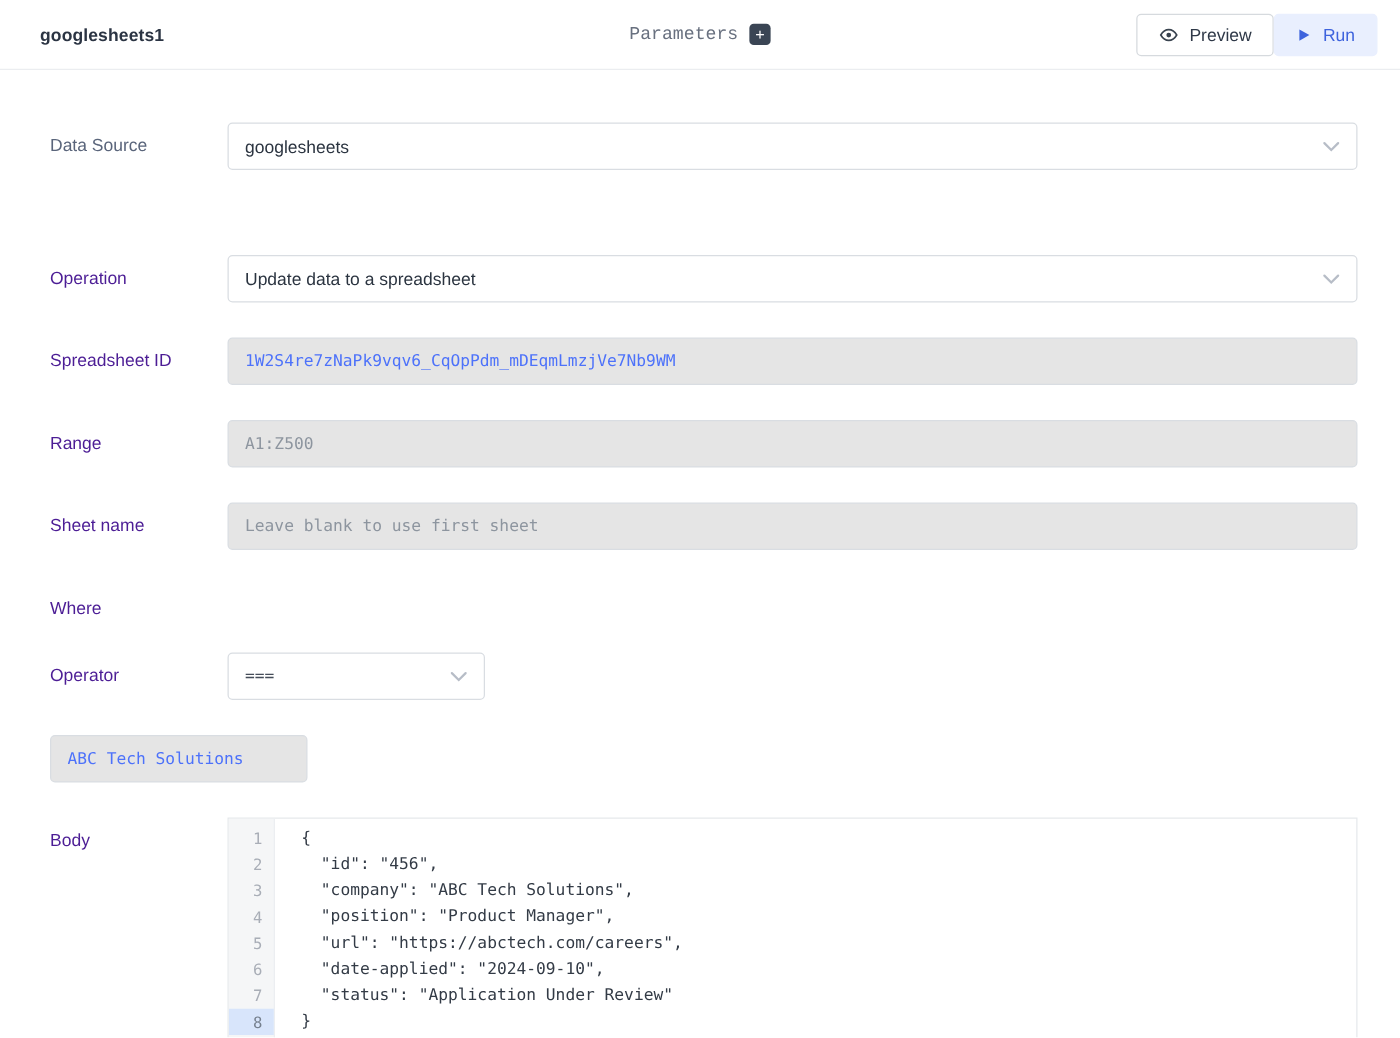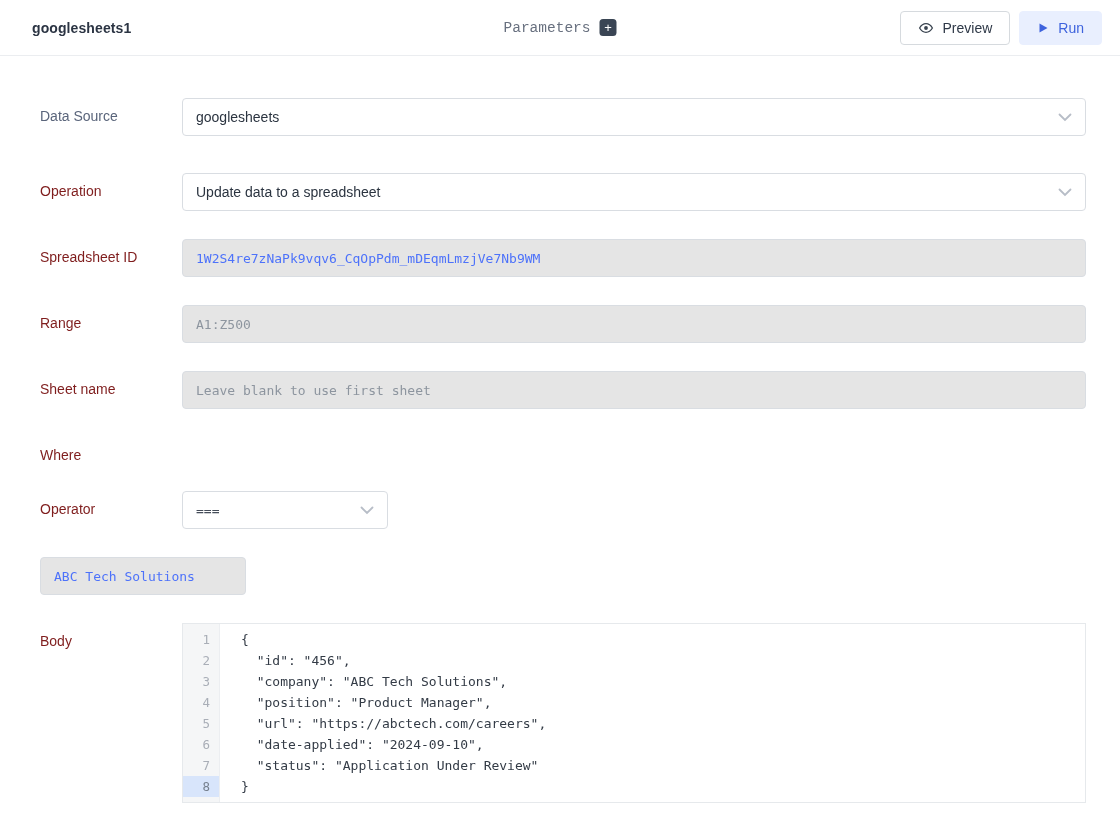--- a/index.html
+++ b/index.html
@@ -18,36 +18,36 @@
     position: absolute; left: 50%; transform: translateX(-50%);
     display: flex; align-items: center; gap: 9px;
   }
   .parameters-label { font-size: 14.5px; color: #68707f; font-family: Liberation Mono, monospace; }
   .plus-badge {
     width: 17px; height: 17px; border: none; border-radius: 3.5px;
     background: #3a4554; color: #ffffff; font-size: 13px; line-height: 15px;
     display: flex; align-items: center; justify-content: center; cursor: pointer;
     font-family: "Liberation Sans", sans-serif;
   }
-  .header-right { margin-left: auto; display: flex; align-items: center; gap: 9px; }
+  .header-right { margin-left: auto; display: flex; align-items: center; }
   .btn {
     display: inline-flex; align-items: center; gap: 9px; height: 34px;
     padding: 0 17px; border-radius: 4px; font-size: 14px; cursor: pointer;
     font-family: "Liberation Sans", sans-serif;
   }
   .btn.preview { background: #fff; border: 1px solid #d6dade; color: #2e3847; }
   .btn.run { background: #e9effe; border: 1px solid #e9effe; color: #3e63dd; font-weight: 500; }
 
   
   .form { padding: 42px 34px 0 40px; }
   .row { display: flex; margin-bottom: 28px; }
-  .row.gap-lg { margin-bottom: 37px; }
+  .row.gap-lg { margin-bottom: 68px; }
   .row:last-child { margin-bottom: 0; }
   .label {
-    width: 142px; flex: 0 0 142px; font-size: 14px; color: #7f1d1d; padding-top: 10px;
+    width: 142px; flex: 0 0 142px; font-size: 14px; color: #4c1d95; padding-top: 10px;
   }
   .label.dark { color: #5a657b; }
   .field { flex: 1; min-width: 0; }
 
   .control {
     width: 100%; height: 38px; border: 1px solid #d9dde2; border-radius: 4px;
     background: #fff; display: flex; align-items: center; padding: 0 13px;
     font-size: 14px; color: #2b3440;
   }
   .select { justify-content: space-between; cursor: pointer; }

